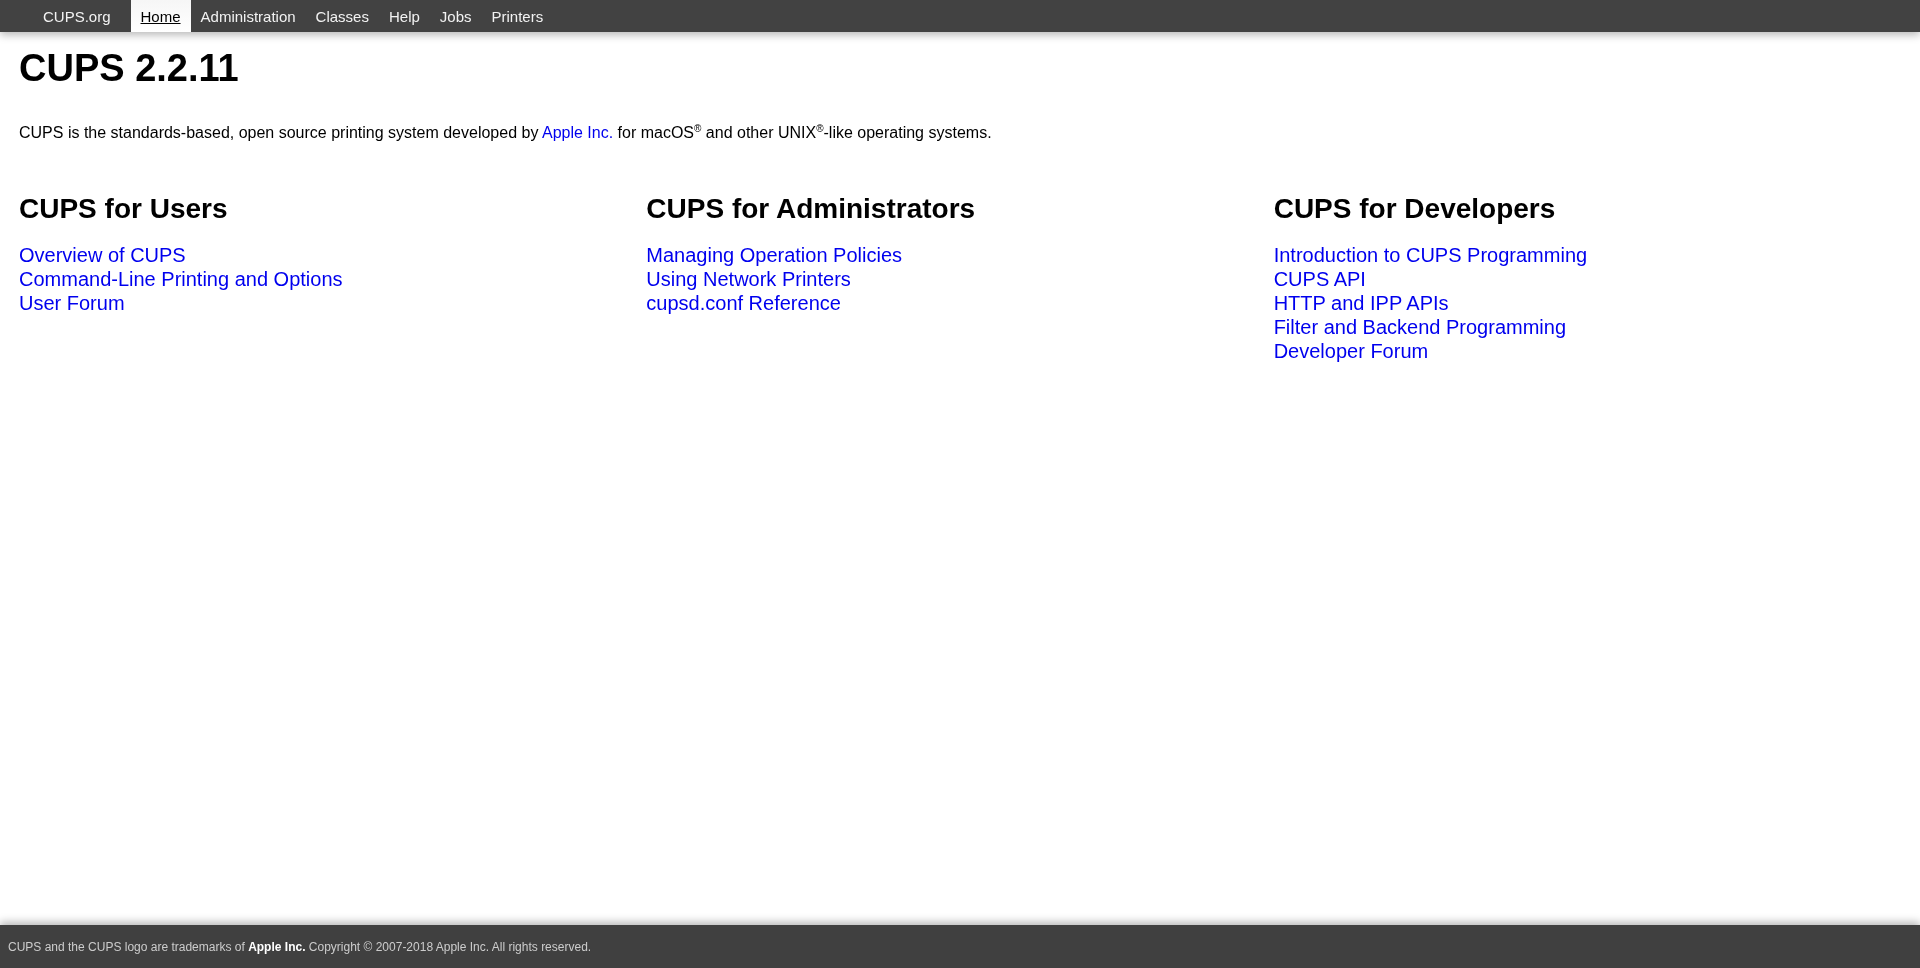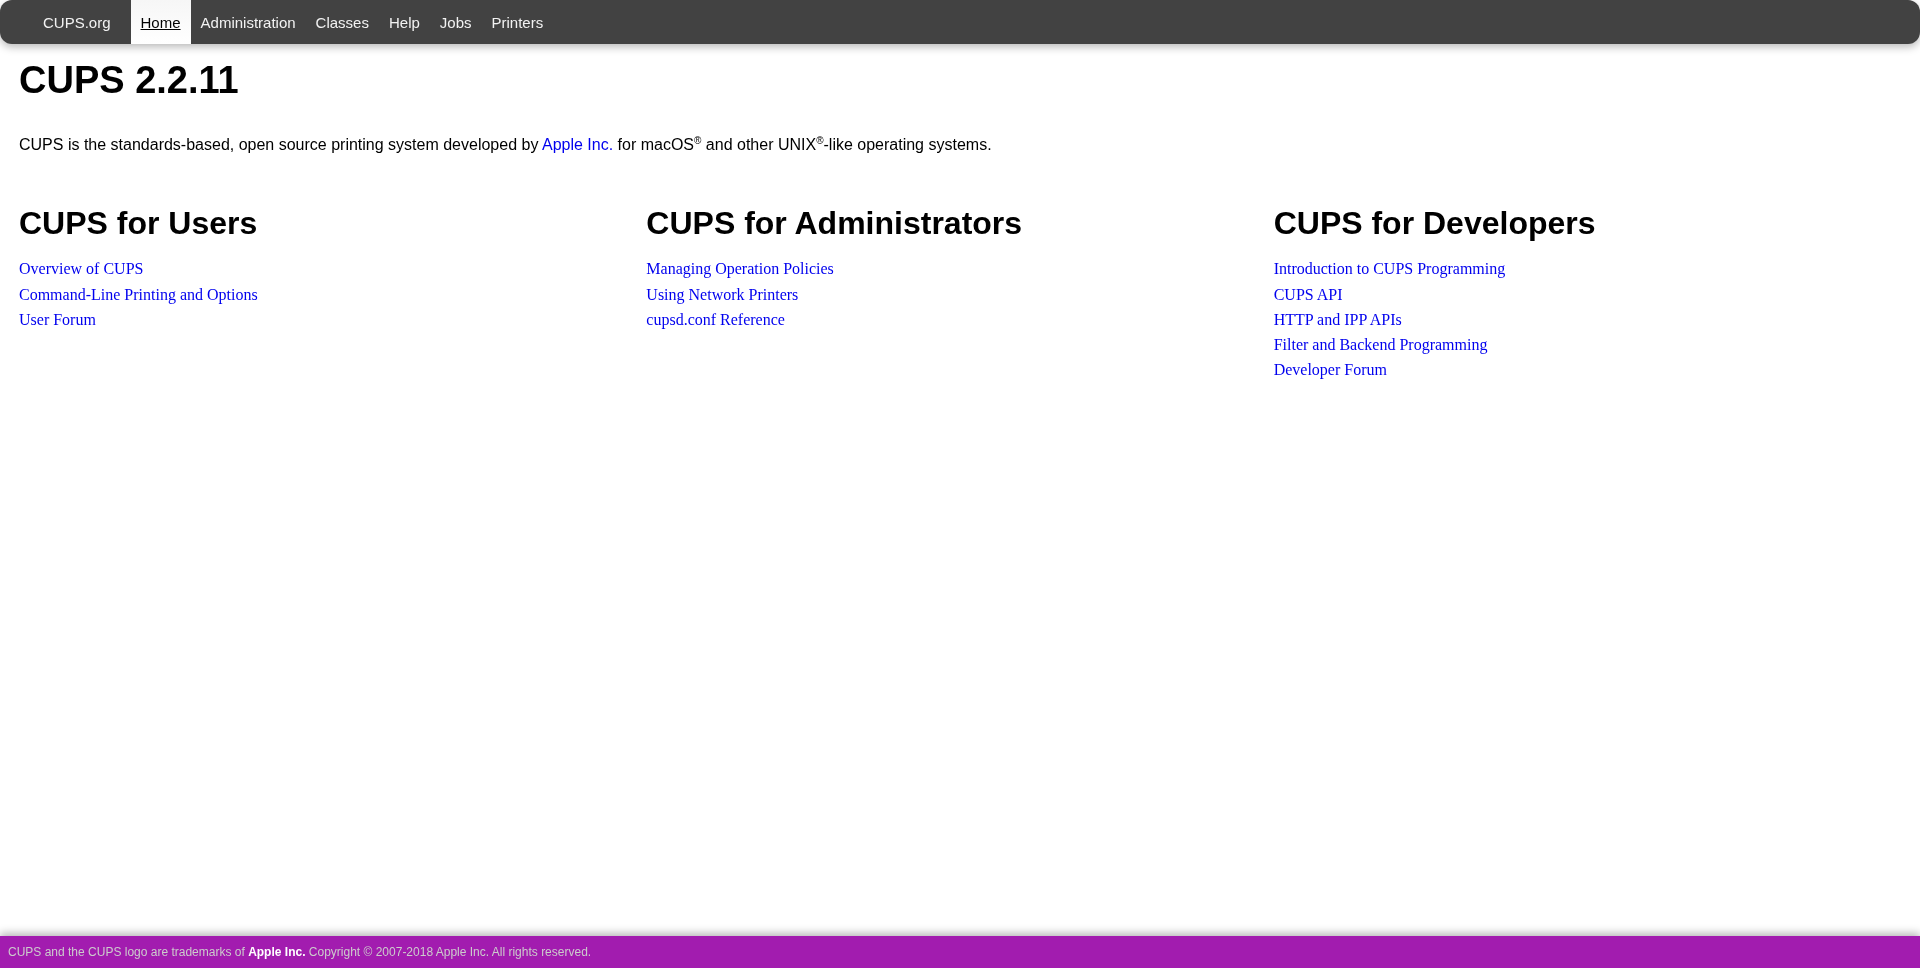--- a/index.html
+++ b/index.html
@@ -11,29 +11,28 @@
     display: flex;
     flex-direction: column;
     background: #ffffff;
     font-family: "Liberation Sans", "DejaVu Sans", sans-serif;
     color: #000000;
   }
 
   
   .top-nav {
     background: #424242;
-    height: 44px;
+    height: 32px;
     display: flex;
     align-items: stretch;
     padding-left: 33px;
     box-shadow: 0 3px 8px rgba(0,0,0,0.28);
     position: relative;
     z-index: 2;
     flex: 0 0 auto;
-    border-radius: 12px;
   }
   .nav-item {
     display: flex;
     align-items: center;
     padding: 0 10px;
     font-size: 15px;
     color: #f2f2f2;
     text-decoration: none;
     cursor: pointer;
     white-space: nowrap;
@@ -70,37 +69,36 @@
     font-size: 10px;
     line-height: 0;
   }
 
   .columns {
     display: flex;
     margin-top: 50px;
   }
   .column { flex: 1 1 0; min-width: 0; }
   .column h2 {
-    font-size: 32px;
+    font-size: 28px;
     font-weight: bold;
     margin: 0 0 18px 0;
     line-height: 1.15;
   }
   .column p.link-row {
-    margin: 6px 0;
-    font-size: 16px;
+    margin: 0 0;
+    font-size: 20px;
     line-height: 1.2;
-    font-family: Liberation Serif, serif;
   }
 
   
   footer.page-footer {
     flex: 0 0 auto;
-    height: 32px;
-    background: #a21caf;
+    height: 43px;
+    background: #404040;
     color: #cccccc;
     font-size: 12px;
     display: flex;
     align-items: center;
     padding: 0 8px;
     box-shadow: 0 -3px 8px rgba(0,0,0,0.28);
     white-space: pre-wrap;
   }
   footer.page-footer a.footer-link {
     color: #ffffff;

